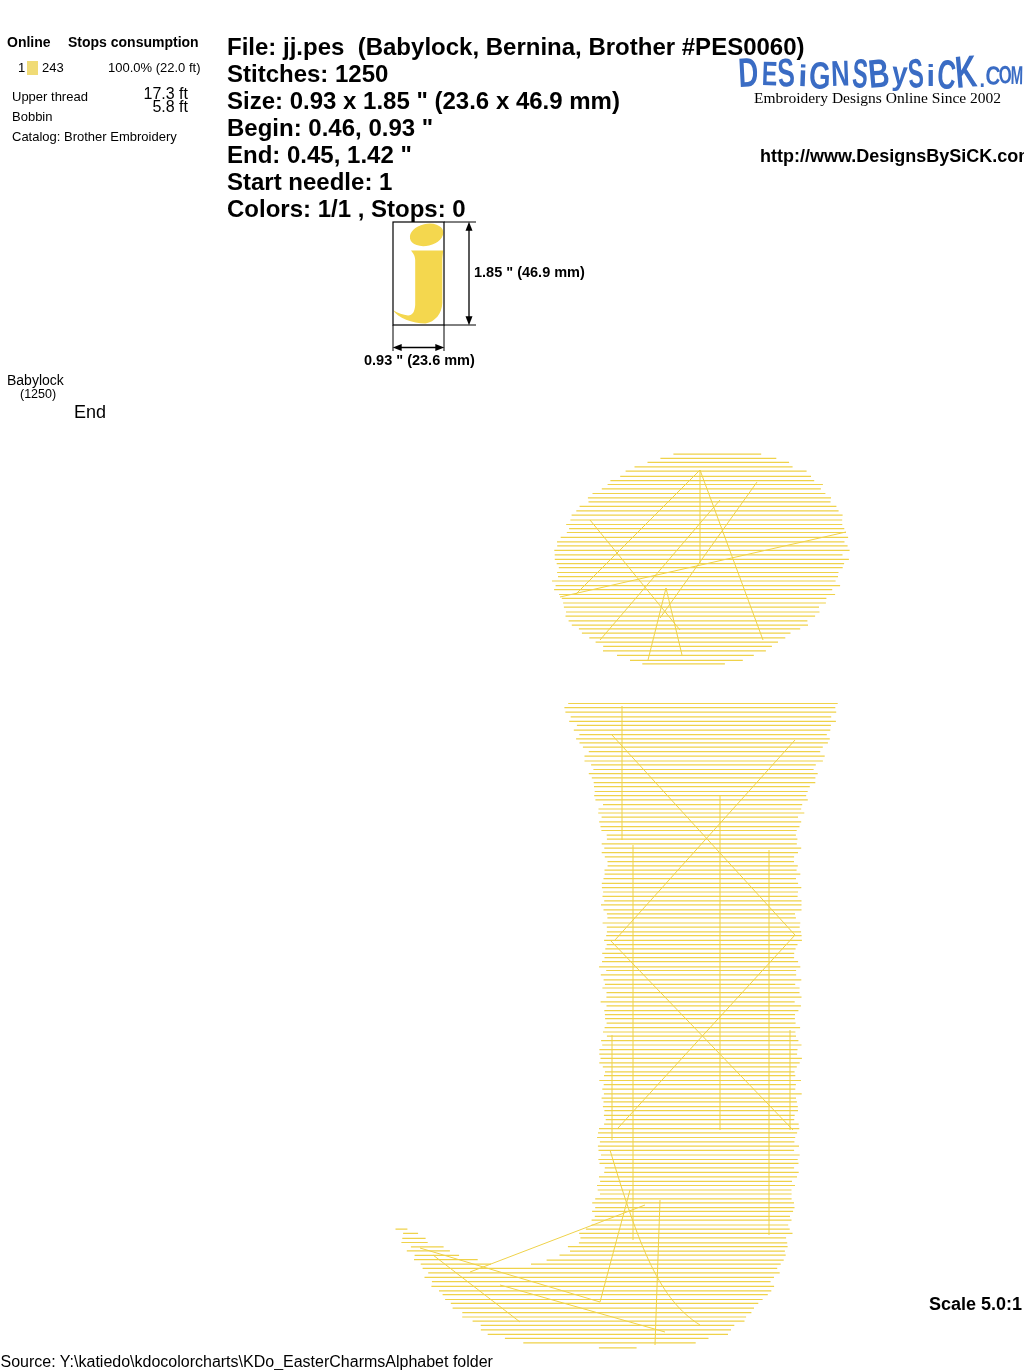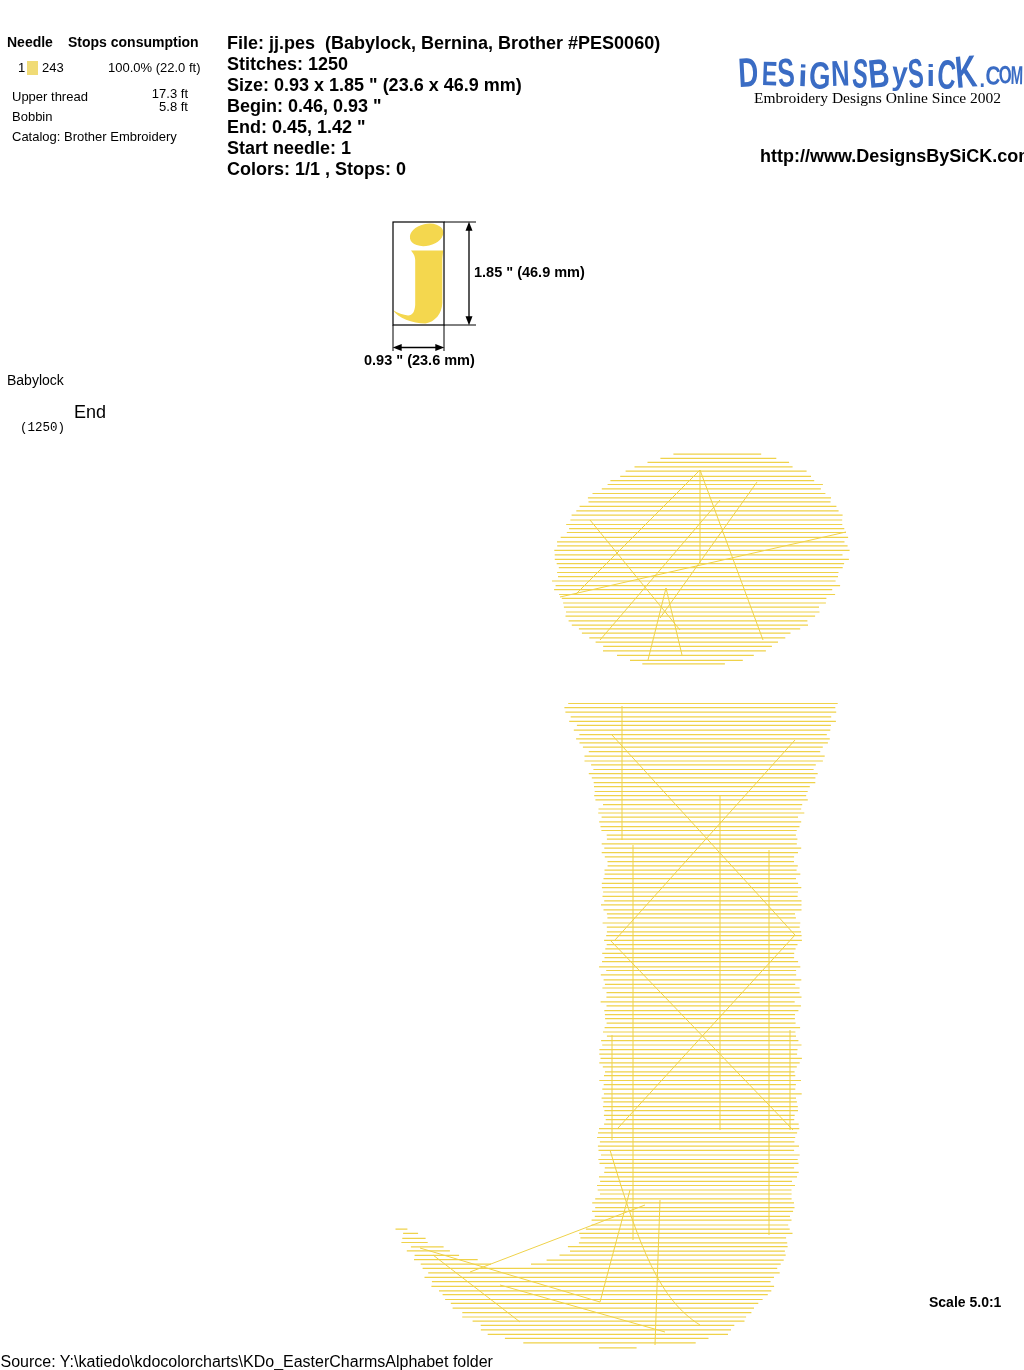--- a/index.html
+++ b/index.html
@@ -38,38 +38,38 @@
     <text x="891.5" y="84" transform="rotate(3 891.5 84)" font-family="Liberation Sans, sans-serif" font-weight="bold" font-size="33" textLength="15.5" lengthAdjust="spacingAndGlyphs" fill="#3A6CC4">y</text>
     <text x="909" y="88" transform="rotate(-4 909 88)" font-family="Liberation Sans, sans-serif" font-weight="bold" font-size="41" textLength="15.5" lengthAdjust="spacingAndGlyphs" fill="#3A6CC4">S</text>
     <text x="926.5" y="86" transform="rotate(0 926.5 86)" font-family="Liberation Sans, sans-serif" font-weight="bold" font-size="30" textLength="8.5" lengthAdjust="spacingAndGlyphs" fill="#3A6CC4">i</text>
     <text x="936.5" y="88" transform="rotate(4 936.5 88)" font-family="Liberation Sans, sans-serif" font-weight="bold" font-size="41" textLength="18.5" lengthAdjust="spacingAndGlyphs" fill="#3A6CC4">C</text>
     <text x="956.5" y="88" transform="rotate(-5 956.5 88)" font-family="Liberation Sans, sans-serif" font-weight="bold" font-size="45" textLength="21.5" lengthAdjust="spacingAndGlyphs" fill="#3A6CC4">K</text>
     <text x="979.5" y="87" transform="rotate(0 979.5 87)" font-family="Liberation Sans, sans-serif" font-weight="bold" font-size="24" textLength="5.5" lengthAdjust="spacingAndGlyphs" fill="#3A6CC4">.</text>
     <text x="985" y="84" transform="rotate(3 985 84)" font-family="Liberation Sans, sans-serif" font-weight="bold" font-size="26" textLength="15" lengthAdjust="spacingAndGlyphs" fill="#3A6CC4">C</text>
     <text x="999" y="83.5" transform="rotate(-2 999 83.5)" font-family="Liberation Sans, sans-serif" font-weight="bold" font-size="25" textLength="13" lengthAdjust="spacingAndGlyphs" fill="#3A6CC4">O</text>
     <text x="1010.5" y="84" transform="rotate(1 1010.5 84)" font-family="Liberation Sans, sans-serif" font-weight="bold" font-size="26" textLength="12.5" lengthAdjust="spacingAndGlyphs" fill="#3A6CC4">M</text>
   </svg>
-<div class="abs b" style="left:7px;top:33.5px;font-size:14px">Needle</div>
+<div class="abs b" style="left:7px;top:33.5px;font-size:14px">Online</div>
 <div class="abs b" style="left:68px;top:33.5px;font-size:14px">Stops consumption</div>
 <div class="abs" style="left:18px;top:60px;font-size:13px">1</div>
 <div class="abs" style="left:26.5px;top:61px;width:11.5px;height:13.5px;background:#F0DB76"></div>
 <div class="abs" style="left:42px;top:60px;font-size:13px">243</div>
 <div class="abs" style="left:108px;top:60px;font-size:13px">100.0% (22.0 ft)</div>
 <div class="abs" style="left:12px;top:86.8px;font-size:13px;line-height:20px">Upper thread
 Bobbin
 Catalog: Brother Embroidery</div>
-<div class="abs" style="left:120px;top:86.8px;font-size:13px;line-height:13.3px;width:68px;text-align:right">17.3 ft
+<div class="abs" style="left:120px;top:86.8px;font-size:16px;line-height:13.3px;width:68px;text-align:right">17.3 ft
 5.8 ft</div>
-<div class="abs b" style="left:227px;top:33px;font-size:18px;line-height:21px">File: jj.pes  (Babylock, Bernina, Brother #PES0060)
+<div class="abs b" style="left:227px;top:33px;font-size:24px;line-height:27px">File: jj.pes  (Babylock, Bernina, Brother #PES0060)
 Stitches: 1250
 Size: 0.93 x 1.85 " (23.6 x 46.9 mm)
 Begin: 0.46, 0.93 "
 End: 0.45, 1.42 "
 Start needle: 1
 Colors: 1/1 , Stops: 0</div>
 <div class="abs" style="left:754px;top:89px;font-size:15.5px;font-family:Liberation Serif, serif">Embroidery Designs Online Since 2002</div>
 <div class="abs b" style="left:760px;top:146px;font-size:18px">http://www.DesignsBySiCK.com</div>
 <div class="abs b" style="left:474px;top:263.5px;font-size:14.5px">1.85 " (46.9 mm)</div>
 <div class="abs b" style="left:364px;top:351.5px;font-size:14.5px">0.93 " (23.6 mm)</div>
 <div class="abs" style="left:7px;top:372px;font-size:14px">Babylock</div>
-<div class="abs" style="left:20px;top:421px;font-size:12.5px;font-family:Liberation Mono, monospace">(1250)</div>
+<div class="abs" style="left:20px;top:387px;font-size:12.5px;font-family:Liberation Sans, sans-serif">(1250)</div>
 <div class="abs" style="left:74px;top:401.8px;font-size:18px">End</div>
 <div class="abs" style="left:0.5px;top:1352.8px;font-size:16px">Source: Y:\katiedo\kdocolorcharts\KDo_EasterCharmsAlphabet folder</div>
-<div class="abs b" style="left:929px;top:1294px;font-size:14px">Scale 5.0:1</div>
+<div class="abs b" style="left:929px;top:1294px;font-size:18px">Scale 5.0:1</div>
 </body></html>

